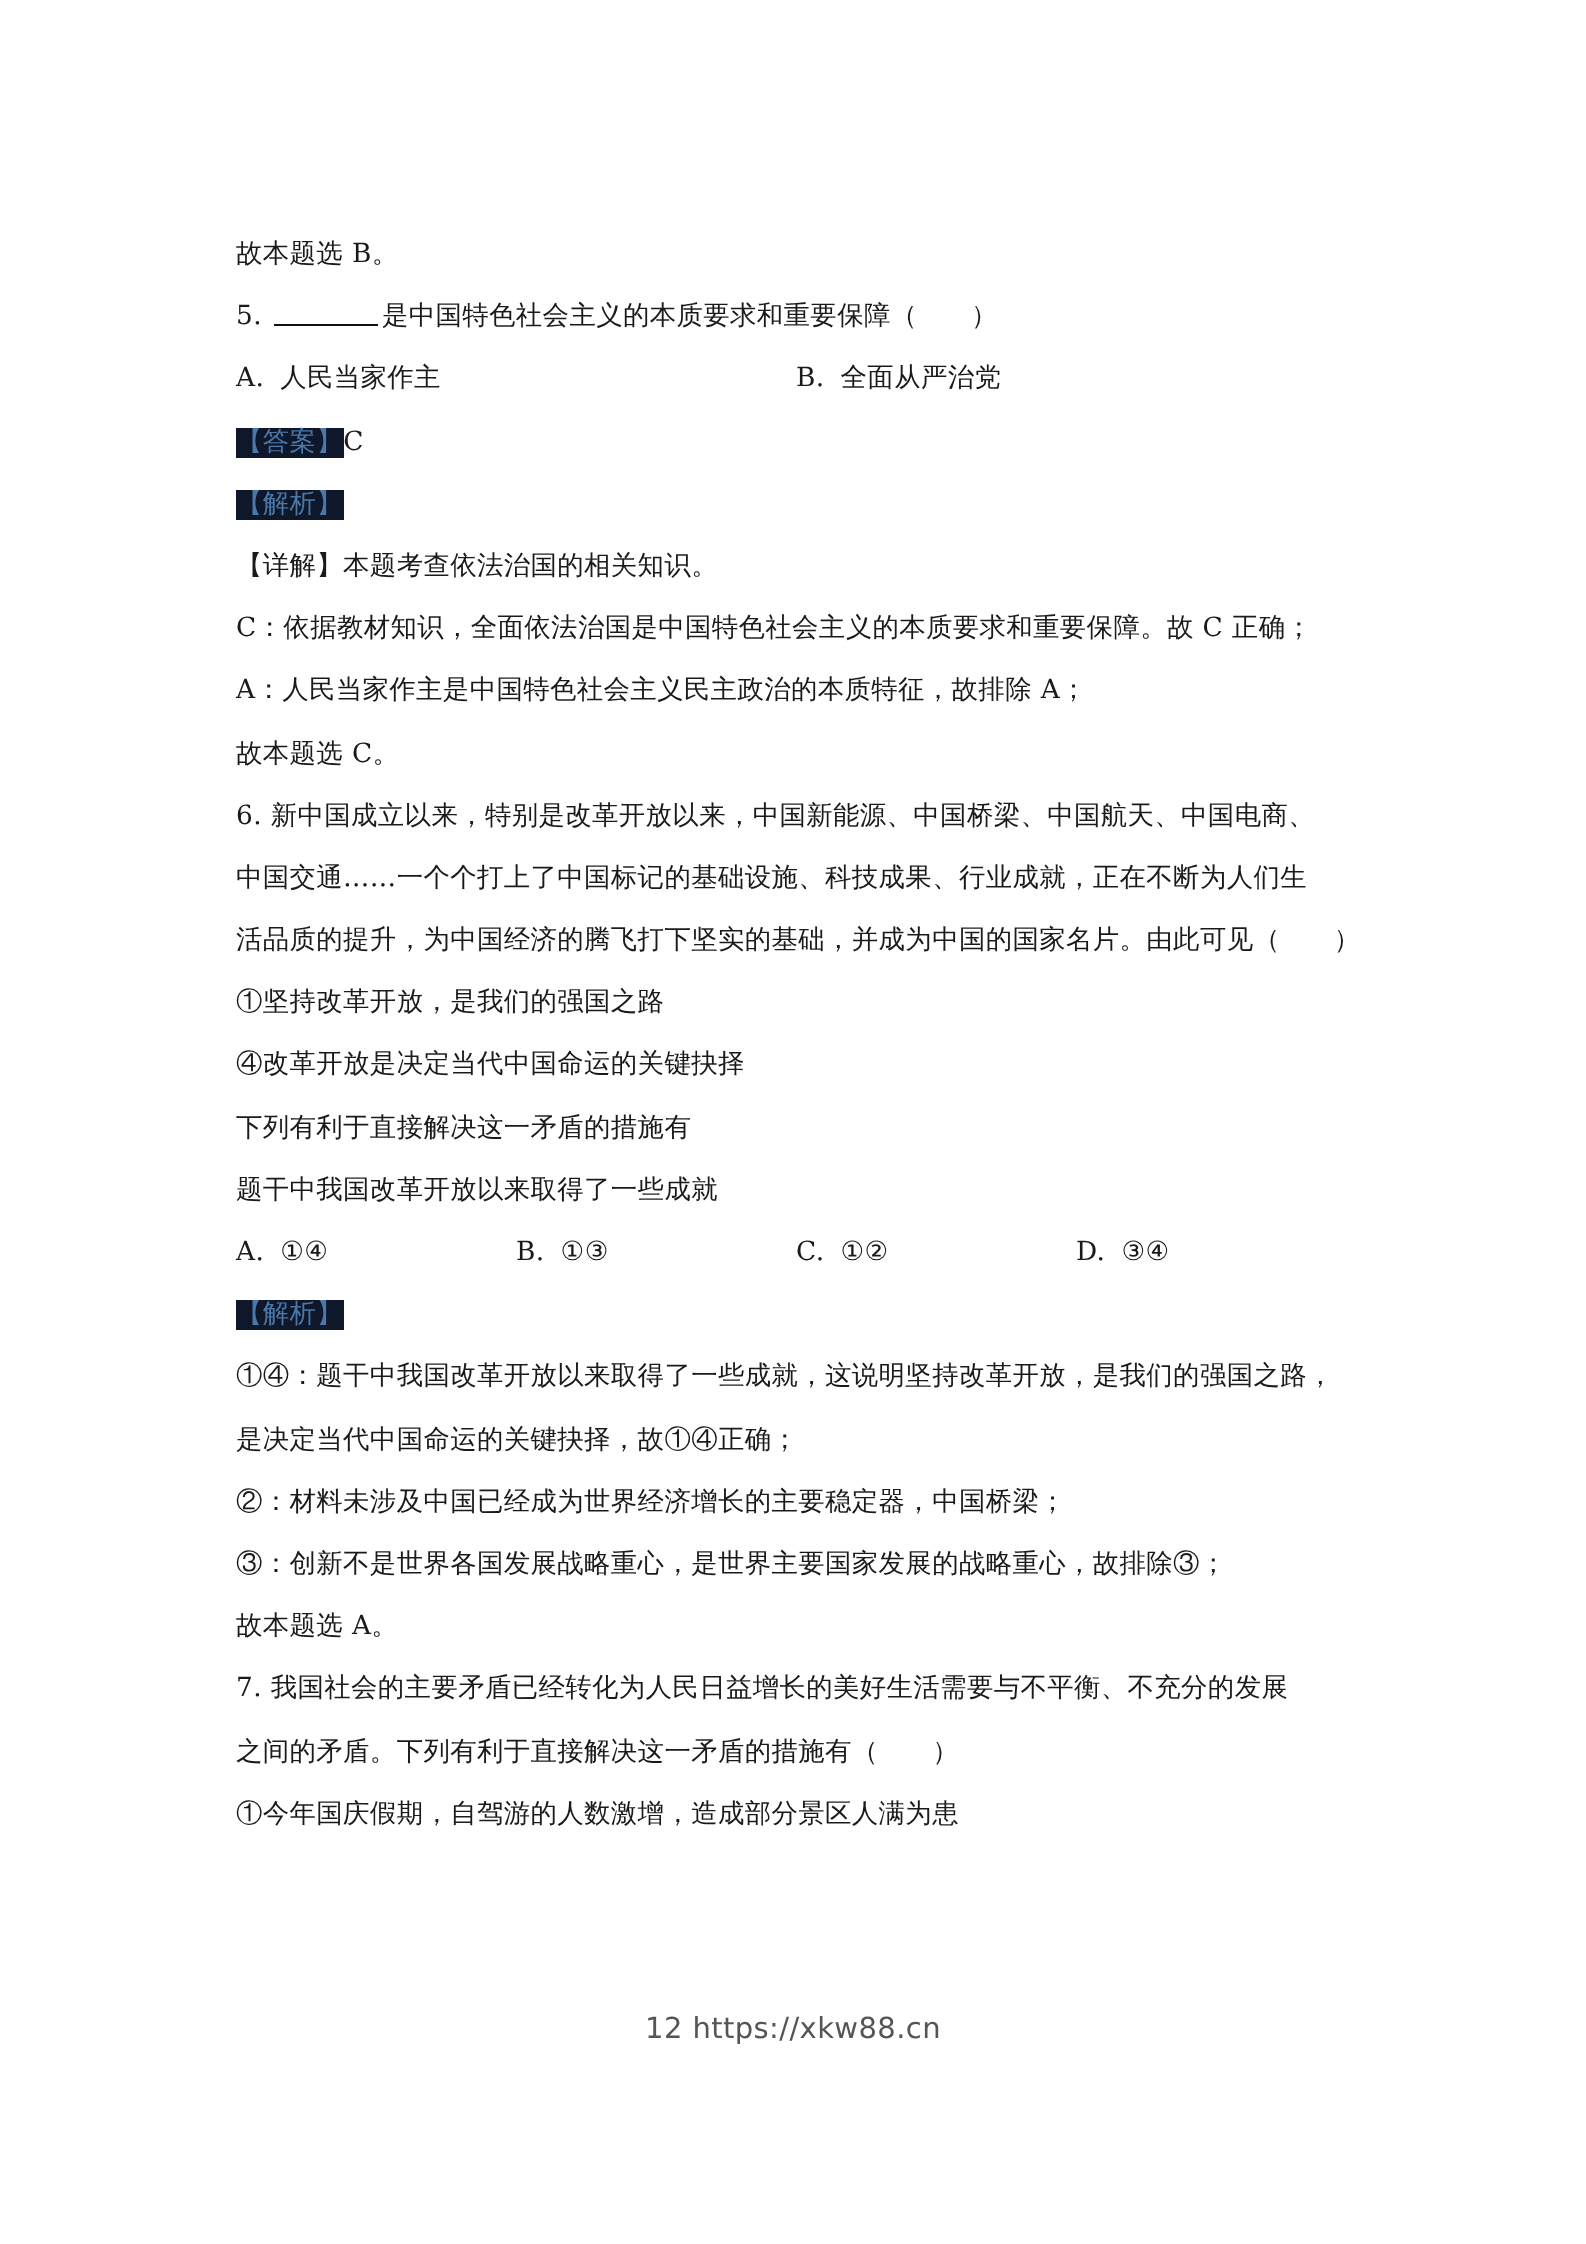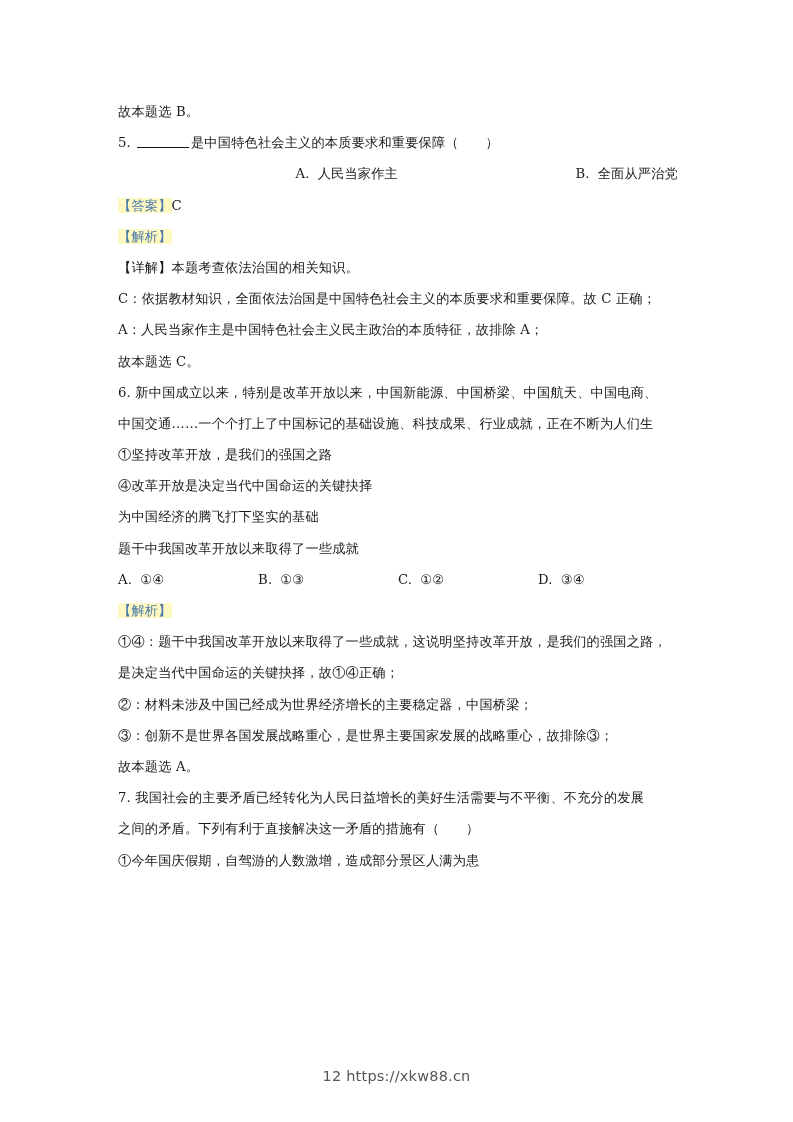--- a/index.html
+++ b/index.html
@@ -11,63 +11,62 @@
     width: 793px;
     height: 1122px;
     position: relative;
     overflow: hidden;
     font-family: "DejaVu Serif", "Liberation Serif", serif;
     color: #1a1a1a;
   }
   .page {
     position: absolute;
     left: 118px;
-    top: 96px;
+    top: 112px;
     width: 560px;
   }
   .line {
     font-size: 13.2px;
     line-height: 31.2px;
     height: 31.2px;
     white-space: nowrap;
     letter-spacing: 0.2px;
   }
   .label {
     color: #4a78a8;
-    background: #fef9c3;
+    background: #0f172a;
   }
   .blank {
     display: inline-block;
     width: 52px;
     border-bottom: 1.3px solid #111;
     height: 14px;
     vertical-align: -1px;
     margin: 0 2px 0 6px;
   }
   .opts2 {
     display: flex;
-    text-align: right;
   }
   .opts2 .opt {
     width: 326px;
   }
   .opts4 {
     display: flex;
   }
   .opts4 .opt {
     width: 163px;
   }
   .opt-letter {
     margin-right: 8px;
   }
   .footer {
     position: absolute;
     left: 0;
     width: 793px;
-    top: 1068px;
+    top: 1007px;
     text-align: center;
     font-family: "DejaVu Sans", "Liberation Sans", sans-serif;
     font-size: 14.5px;
     color: #555555;
     letter-spacing: 0.2px;
   }
 </style>
 </head>
 <body>
 
@@ -88,23 +87,24 @@
   <div class="line">
     <span class="label">【解析】</span>
   </div>
   <div class="line">【详解】本题考查依法治国的相关知识。</div>
   <div class="line">C：依据教材知识，全面依法治国是中国特色社会主义的本质要求和重要保障。故 C 正确；</div>
   <div class="line">A：人民当家作主是中国特色社会主义民主政治的本质特征，故排除 A；</div>
   <div class="line">故本题选 C。</div>
 
   <div class="line">6.  新中国成立以来，特别是改革开放以来，中国新能源、中国桥梁、中国航天、中国电商、</div>
   <div class="line">中国交通……一个个打上了中国标记的基础设施、科技成果、行业成就，正在不断为人们生</div>
+  <div class="line">活品质的提升，为中国经济的腾飞打下坚实的基础，并成为中国的国家名片。由此可见（　　）</div>
   <div class="line">①坚持改革开放，是我们的强国之路</div>
   <div class="line">④改革开放是决定当代中国命运的关键抉择</div>
-  <div class="line">为中国经济的腾飞打下坚实的基础</div>
+  <div class="line">下列有利于直接解决这一矛盾的措施有</div>
   <div class="line">题干中我国改革开放以来取得了一些成就</div>
   <div class="line opts4">
     <div class="opt"><span class="opt-letter">A.</span><span>①④</span></div>
     <div class="opt"><span class="opt-letter">B.</span><span>①③</span></div>
     <div class="opt"><span class="opt-letter">C.</span><span>①②</span></div>
     <div class="opt"><span class="opt-letter">D.</span><span>③④</span></div>
   </div>
   <div class="line">
     <span class="label">【解析】</span>
   </div>

